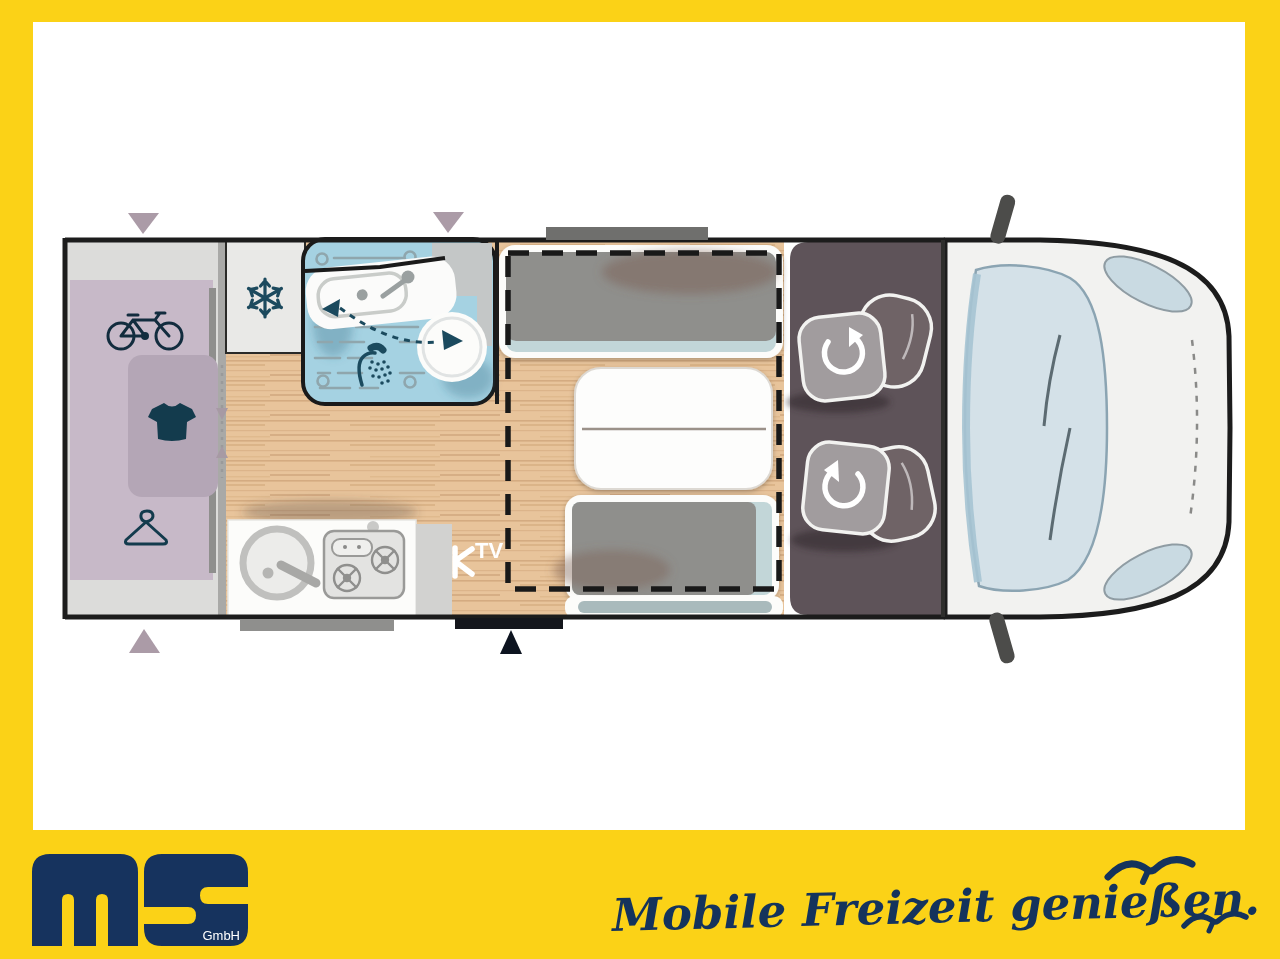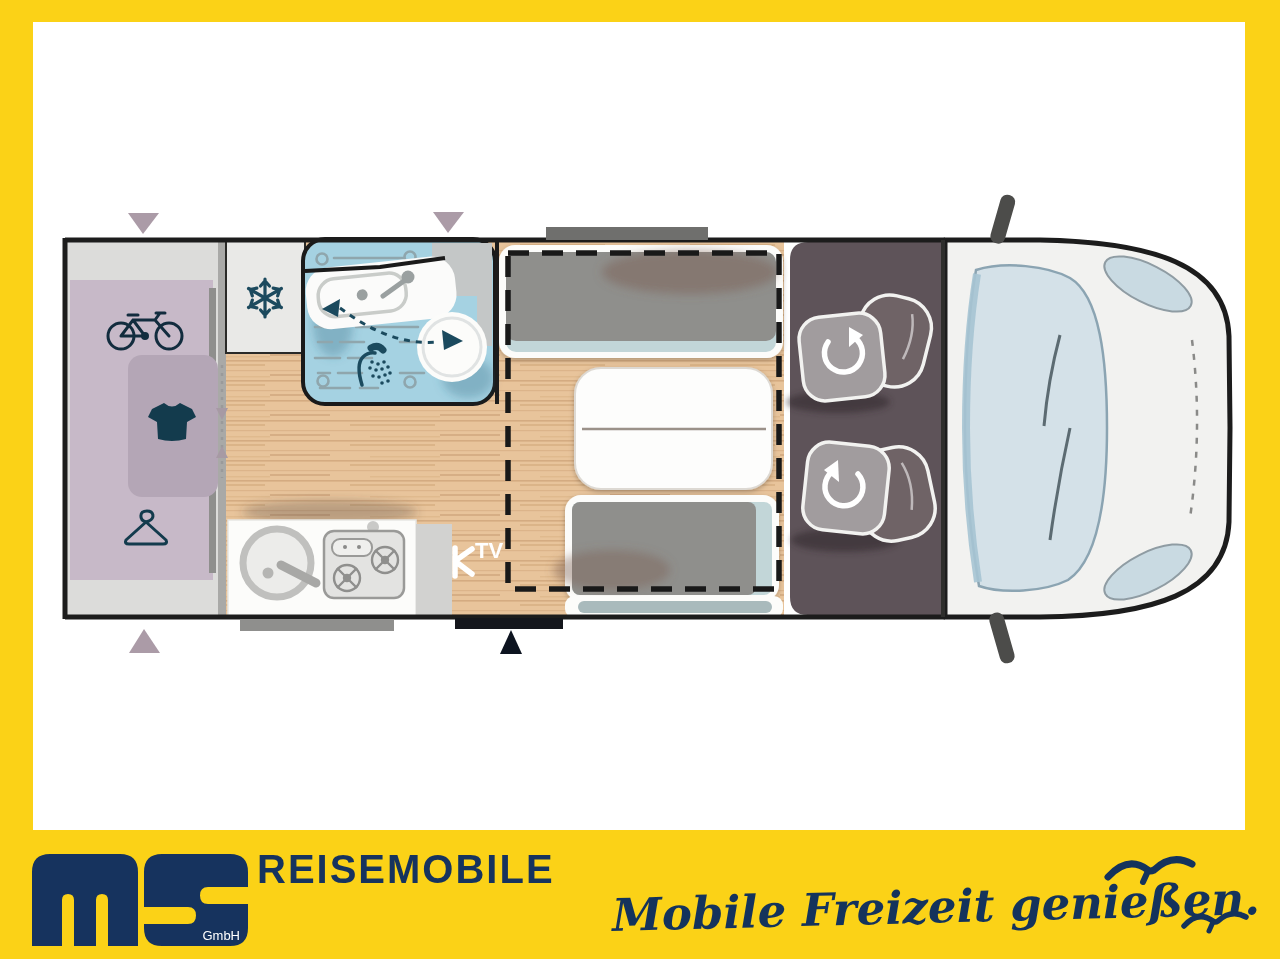--- a/index.html
+++ b/index.html
@@ -256,21 +256,20 @@
   </svg>
 
   <div class="banner"></div>
 
   <svg class="logo-svg" width="216" height="92" viewBox="0 0 216 92">
     <path d="M18,0 H88 Q106,0 106,18 V92 H76 V46 Q76,40 70,40 Q64,40 64,46 V92 H42 V46 Q42,40 36,40 Q30,40 30,46 V92 H0 V18 Q0,0 18,0 Z" fill="#16335e"></path>
     <path transform="translate(112,0)" d="M18,0 H86 Q104,0 104,18 V33 H64 Q56,33 56,41.5 Q56,50 64,50 H104 V74 Q104,92 86,92 H18 Q0,92 0,74 V70 H44 Q52,70 52,61.5 Q52,53 44,53 H0 V18 Q0,0 18,0 Z" fill="#16335e"></path>
     <text x="208" y="86" text-anchor="end" font-size="13" fill="#ffffff" font-family="Liberation Sans, sans-serif">GmbH</text>
   </svg>
 
-  <div class="brand-text">REISEMOBILE</div>
   <div class="slogan">Mobile Freizeit genießen.</div>
 
   <svg class="bird-big" width="92" height="38" viewBox="0 0 92 38">
     <path d="M4,26 Q24,4 44,19 Q46,21 50,19 Q68,2 88,13" fill="none" stroke="#14335c" stroke-width="7" stroke-linecap="round"></path>
     <path d="M44,20 L39,31" stroke="#14335c" stroke-width="6" stroke-linecap="round"></path>
   </svg>
   <svg class="bird-small" width="68" height="30" viewBox="0 0 68 30">
     <path d="M3,20 Q17,4 32,15 Q34,17 37,15 Q50,3 65,11" fill="none" stroke="#14335c" stroke-width="5.5" stroke-linecap="round"></path>
     <path d="M32,16 L28,25" stroke="#14335c" stroke-width="5" stroke-linecap="round"></path>
   </svg>

